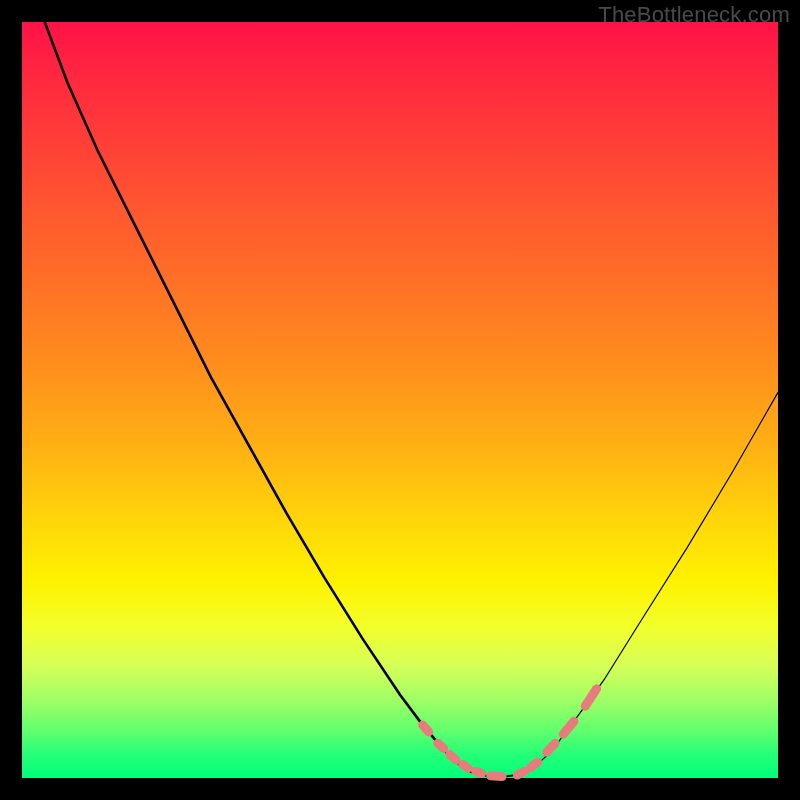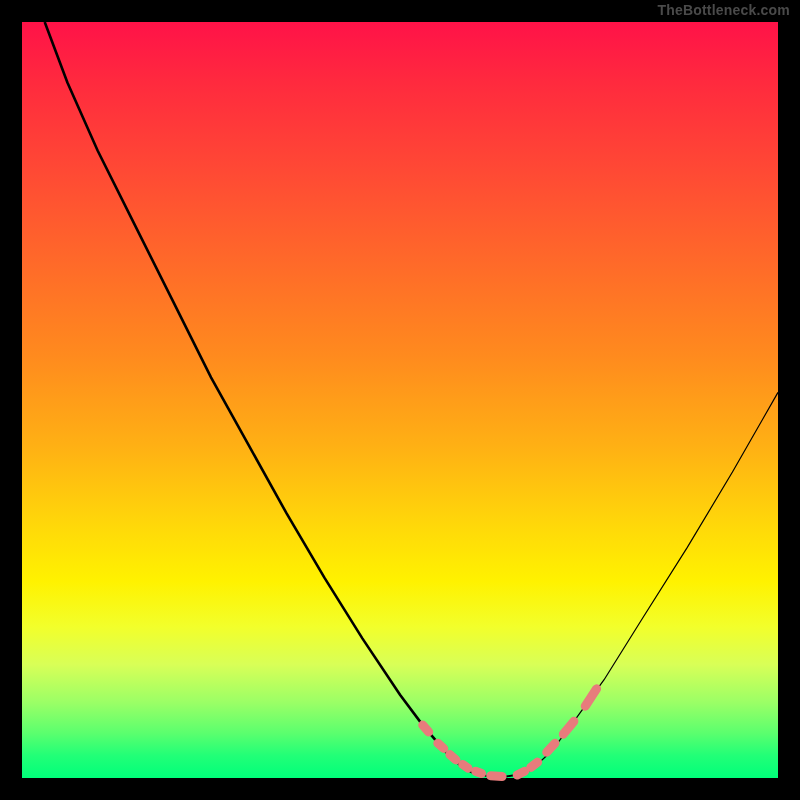--- a/index.html
+++ b/index.html
@@ -39,22 +39,22 @@
       #5cff6e 94%,
       #22ff77 97%,
       #00ff7a 100%
     );
   }
   .attribution {
     position: absolute;
     top: 2px;
     right: 10px;
     color: #4a4a4a;
-    font-size: 14px;
-    font-weight: 700;
+    font-size: 22px;
+    font-weight: 400;
     letter-spacing: 0.2px;
     user-select: none;
     margin-left: 24px;
   }
   svg.curve {
     position: absolute;
     left: 0;
     top: 0;
     width: 756px;
     height: 756px;

